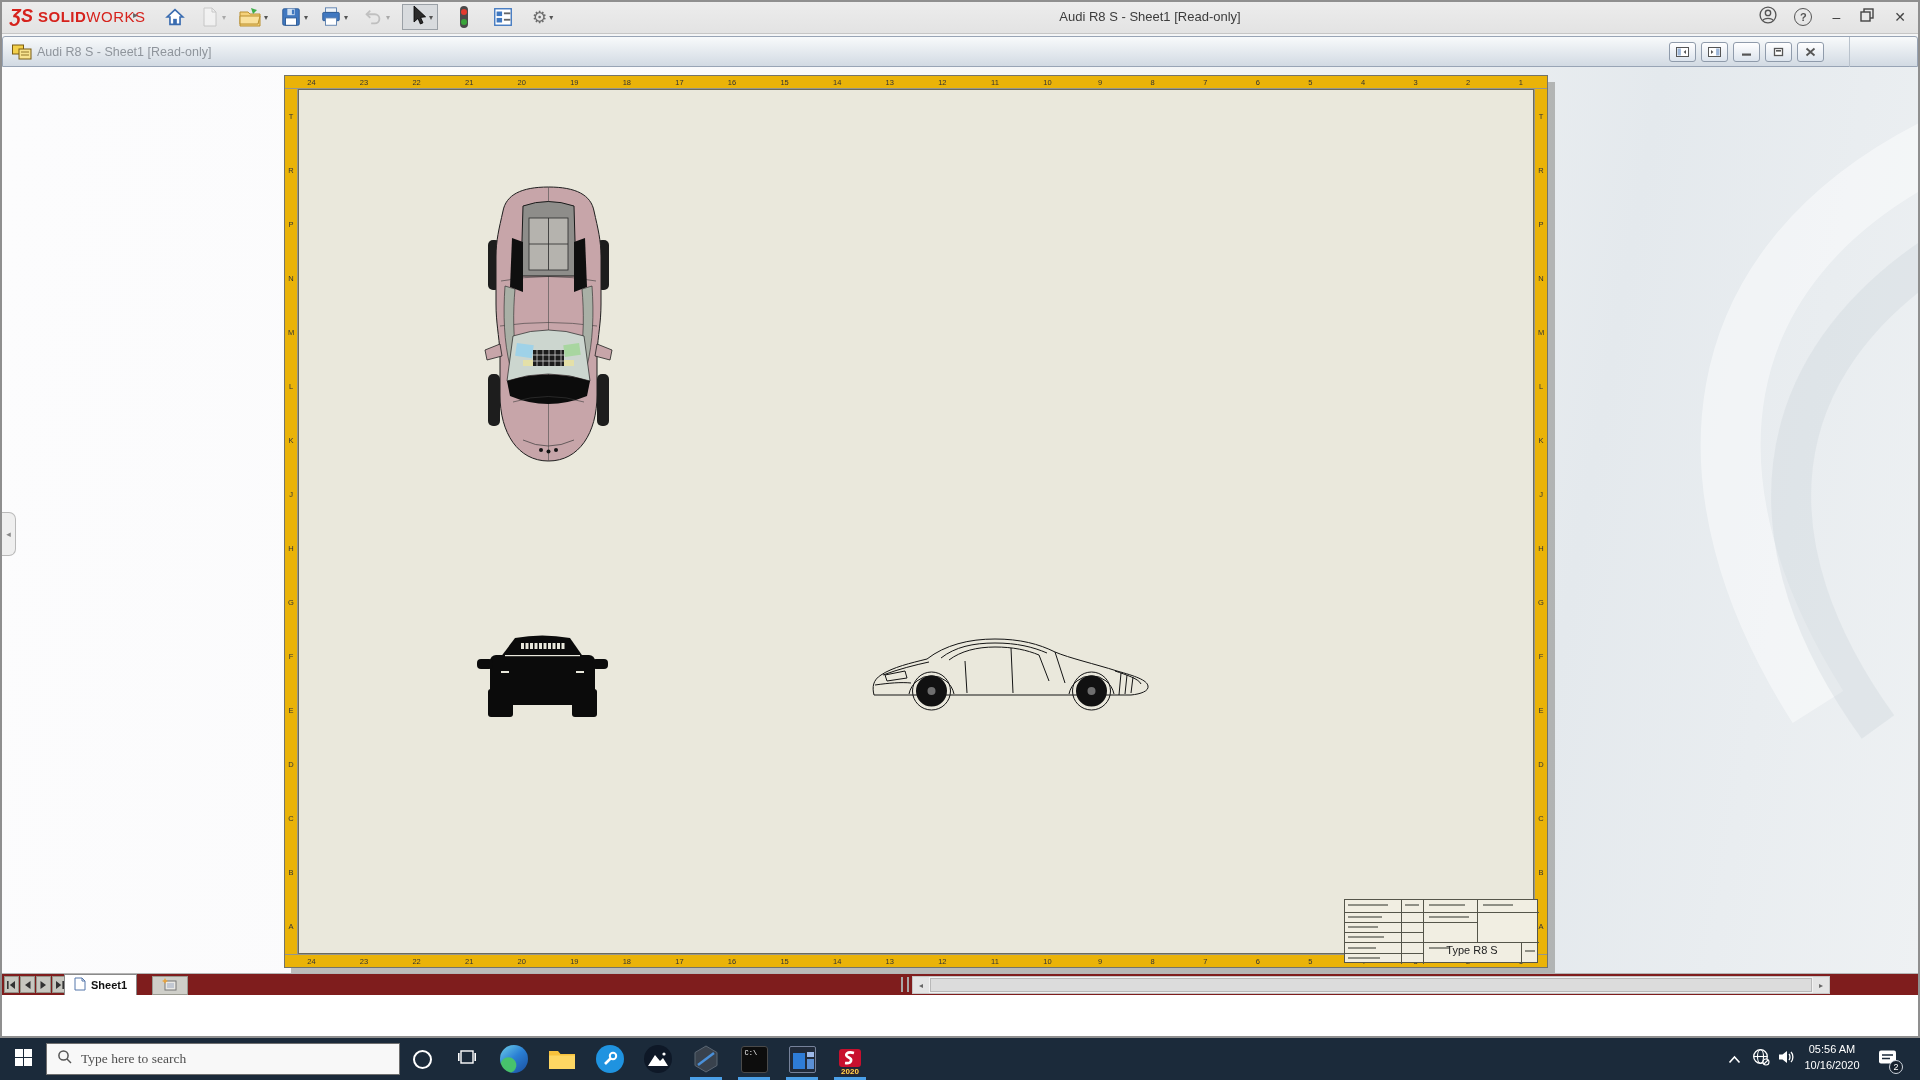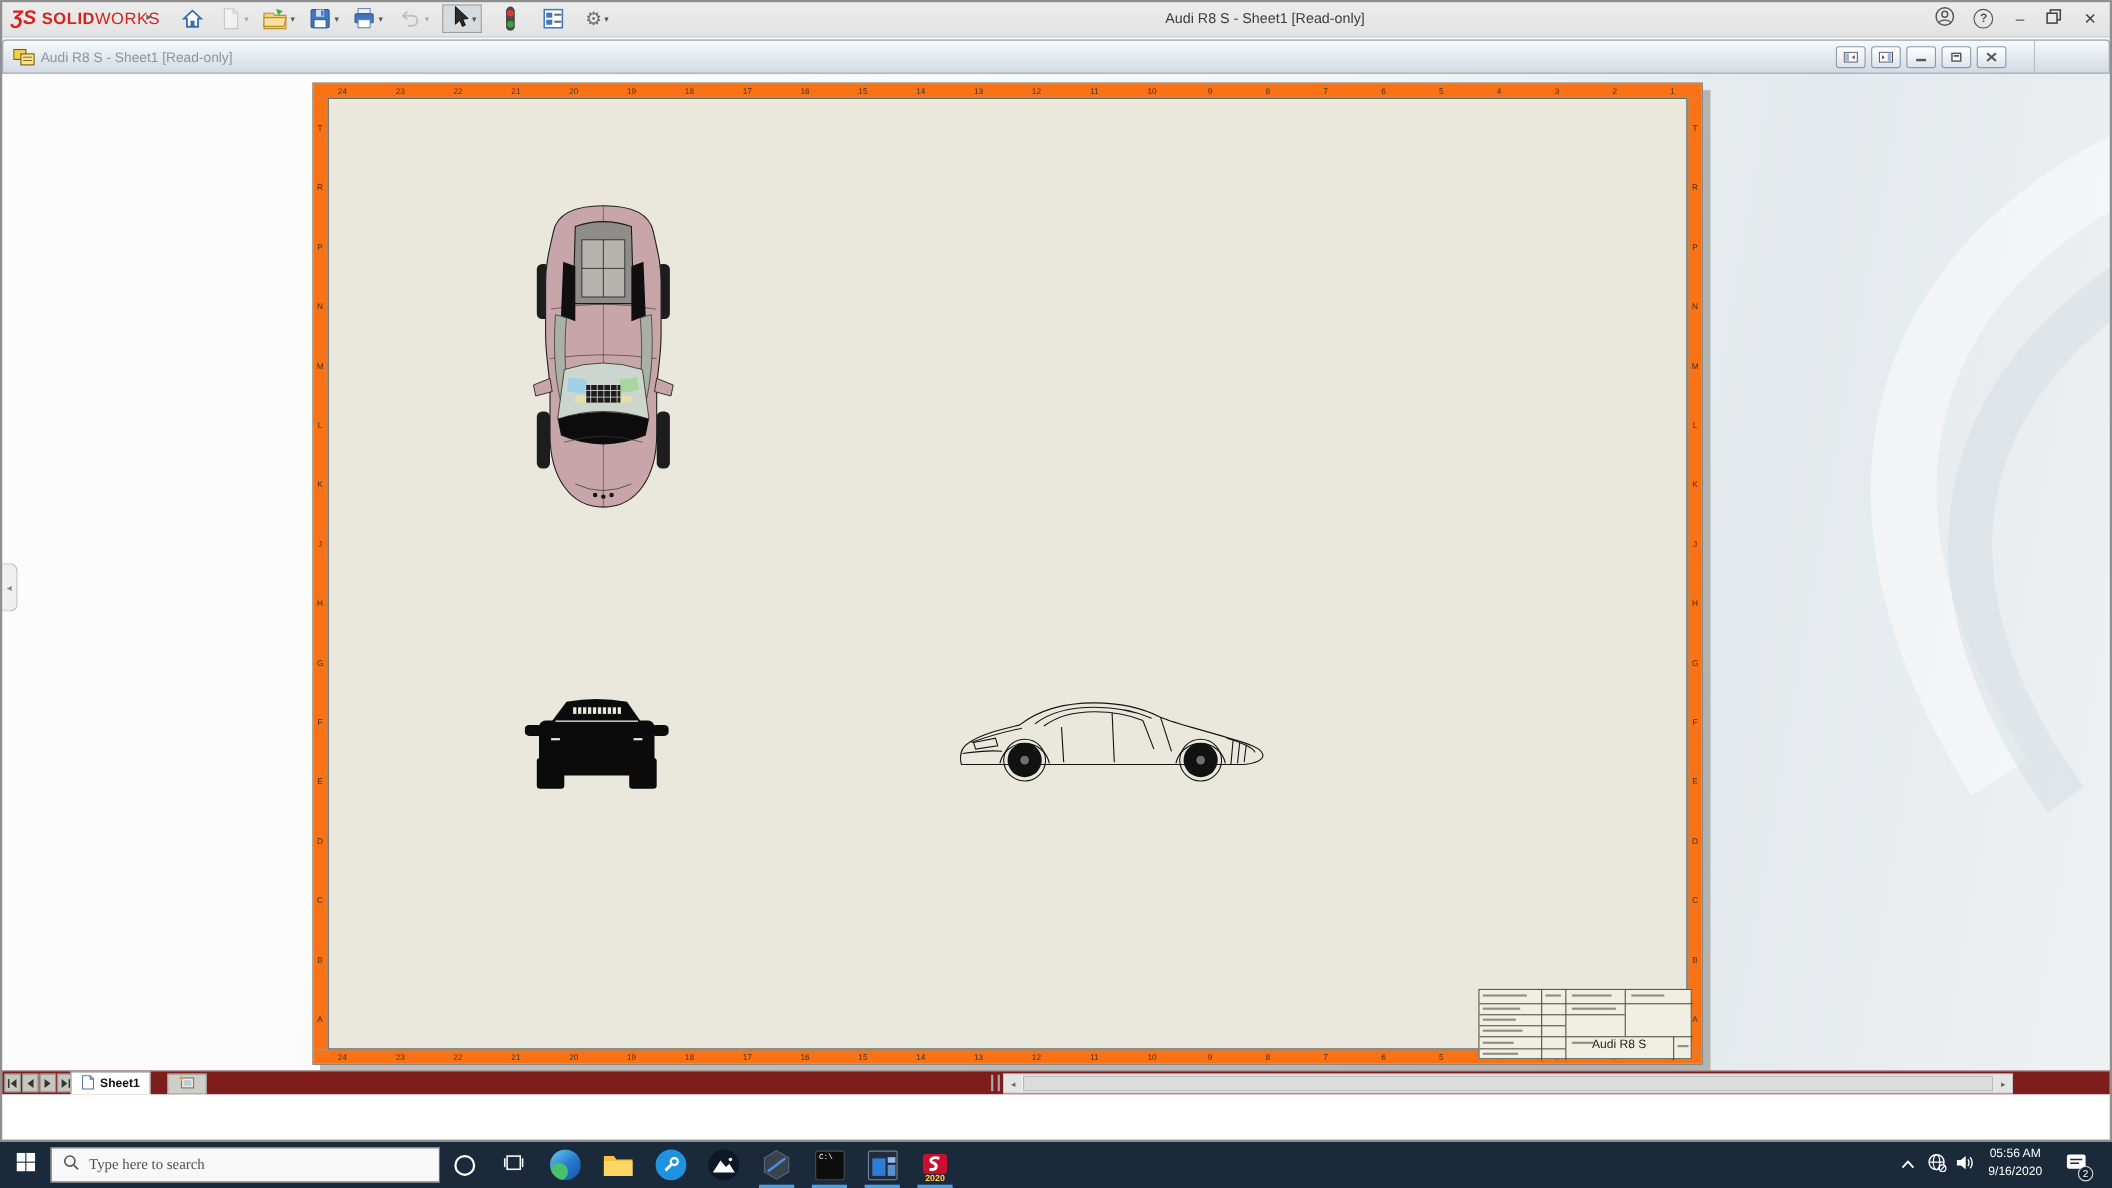--- a/index.html
+++ b/index.html
@@ -43,21 +43,21 @@
   .viewport { position:absolute; left:2px; top:67px; width:1916px; height:906px;
     background:linear-gradient(100deg,#fcfcfd 0%,#fbfbfc 30%,#f3f5f6 58%,#e4e9ed 80%,#eef1f3 100%); }
   .bg-wave { position:absolute; right:0; top:0; width:400px; height:906px; overflow:hidden; }
   .collapse-tab { position:absolute; left:0; top:445px; width:14px; height:44px; background:#efefef;
     border:1px solid #b9b9b9; border-left:none; border-radius:0 7px 7px 0; display:grid; place-items:center;
     font-size:9px; color:#888; cursor:pointer; }
 
   
   .sheet { position:absolute; left:282px; top:8px; width:1264px; height:893px; background:#eae8dc;
     border:1px solid #74746a; box-shadow:7px 7px 0 rgba(125,125,122,.5); }
-  .zstrip { position:absolute; background:#f97316; display:flex; }
+  .zstrip { position:absolute; background:#eab308; display:flex;justify-content:flex-end; }
   .zstrip span { flex:1; font-size:7.5px; color:#333; text-align:center; }
   .zs-top { left:0; right:0; top:0; height:13px; border-bottom:1px solid #96968c; }
   .zs-top span { line-height:13px; }
   .zs-bottom { left:0; right:0; bottom:0; height:13px; border-top:1px solid #96968c; }
   .zs-bottom span { line-height:13px; }
   .zs-left { left:0; top:13px; bottom:13px; width:13px; flex-direction:column; border-right:1px solid #96968c; }
   .zs-right { right:0; top:13px; bottom:13px; width:13px; flex-direction:column; border-left:1px solid #96968c; }
   .zs-left span, .zs-right span { display:flex; align-items:center; justify-content:center; }
   .paper-border { position:absolute; inset:13px; border:1px solid #6a6a5e; pointer-events:none; }
   .view { position:absolute; cursor:pointer; }
@@ -490,21 +490,21 @@
         <div class="tb-smudge" style="left:3px;top:26px;width:30px;"></div>
         <div class="tb-smudge" style="left:3px;top:36px;width:36px;"></div>
         <div class="tb-smudge" style="left:3px;top:47px;width:28px;"></div>
         <div class="tb-smudge" style="left:3px;top:57px;width:32px;"></div>
         <div class="tb-smudge" style="left:60px;top:4px;width:14px;"></div>
         <div class="tb-smudge" style="left:84px;top:4px;width:36px;"></div>
         <div class="tb-smudge" style="left:138px;top:4px;width:30px;"></div>
         <div class="tb-smudge" style="left:84px;top:16px;width:40px;"></div>
         <div class="tb-smudge" style="left:84px;top:47px;width:20px;"></div>
         <div class="tb-smudge" style="left:180px;top:50px;width:10px;"></div>
-        <div class="tb-name">Audi R8 S</div>
+        <div class="tb-name">Type R8 S</div>
       </div>
     </div>
   </div>
 
   <div class="tab-bar">
     <div class="nav-cluster">
       <div class="nav-btn">
           <svg width="9" height="8" viewBox="0 0 9 8">
             <rect x="0" y="0" width="1.6" height="8" fill="#333"></rect>
             <path d="M8 0 2.8 4 8 8z" fill="#333"></path>
@@ -649,21 +649,21 @@
           </svg></span>
     </div>
     <div class="tb-tray" style="left:1778px;width:24px;">
       <span><svg width="18" height="16" viewBox="0 0 18 16">
             <path d="M1 5.5v5h3.5L9 14V2L4.5 5.5z" fill="#fff"></path>
             <path d="M11 5 C12.3 6.5 12.3 9.5 11 11 M13 3 C15.5 5.5 15.5 10.5 13 13" fill="none" stroke="#fff" stroke-width="1.3"></path>
           </svg></span>
     </div>
     <div class="tb-clock">
       <div>05:56 AM</div>
-      <div>9/16/2020</div>
+      <div>10/16/2020</div>
     </div>
     <div class="tb-action">
       <span style="position:relative;display:block;">
         <svg width="20" height="17" viewBox="0 0 20 17">
             <rect x="1" y="1.5" width="17" height="13" rx="2" fill="#fff"></rect>
             <path d="M4 6h11M4 9.5h8" stroke="#1b2a3a" stroke-width="1.4"></path>
           </svg>
         <span class="badge" style="position:absolute;right:-5px;bottom:-4px;">2</span>
       </span>
     </div>

